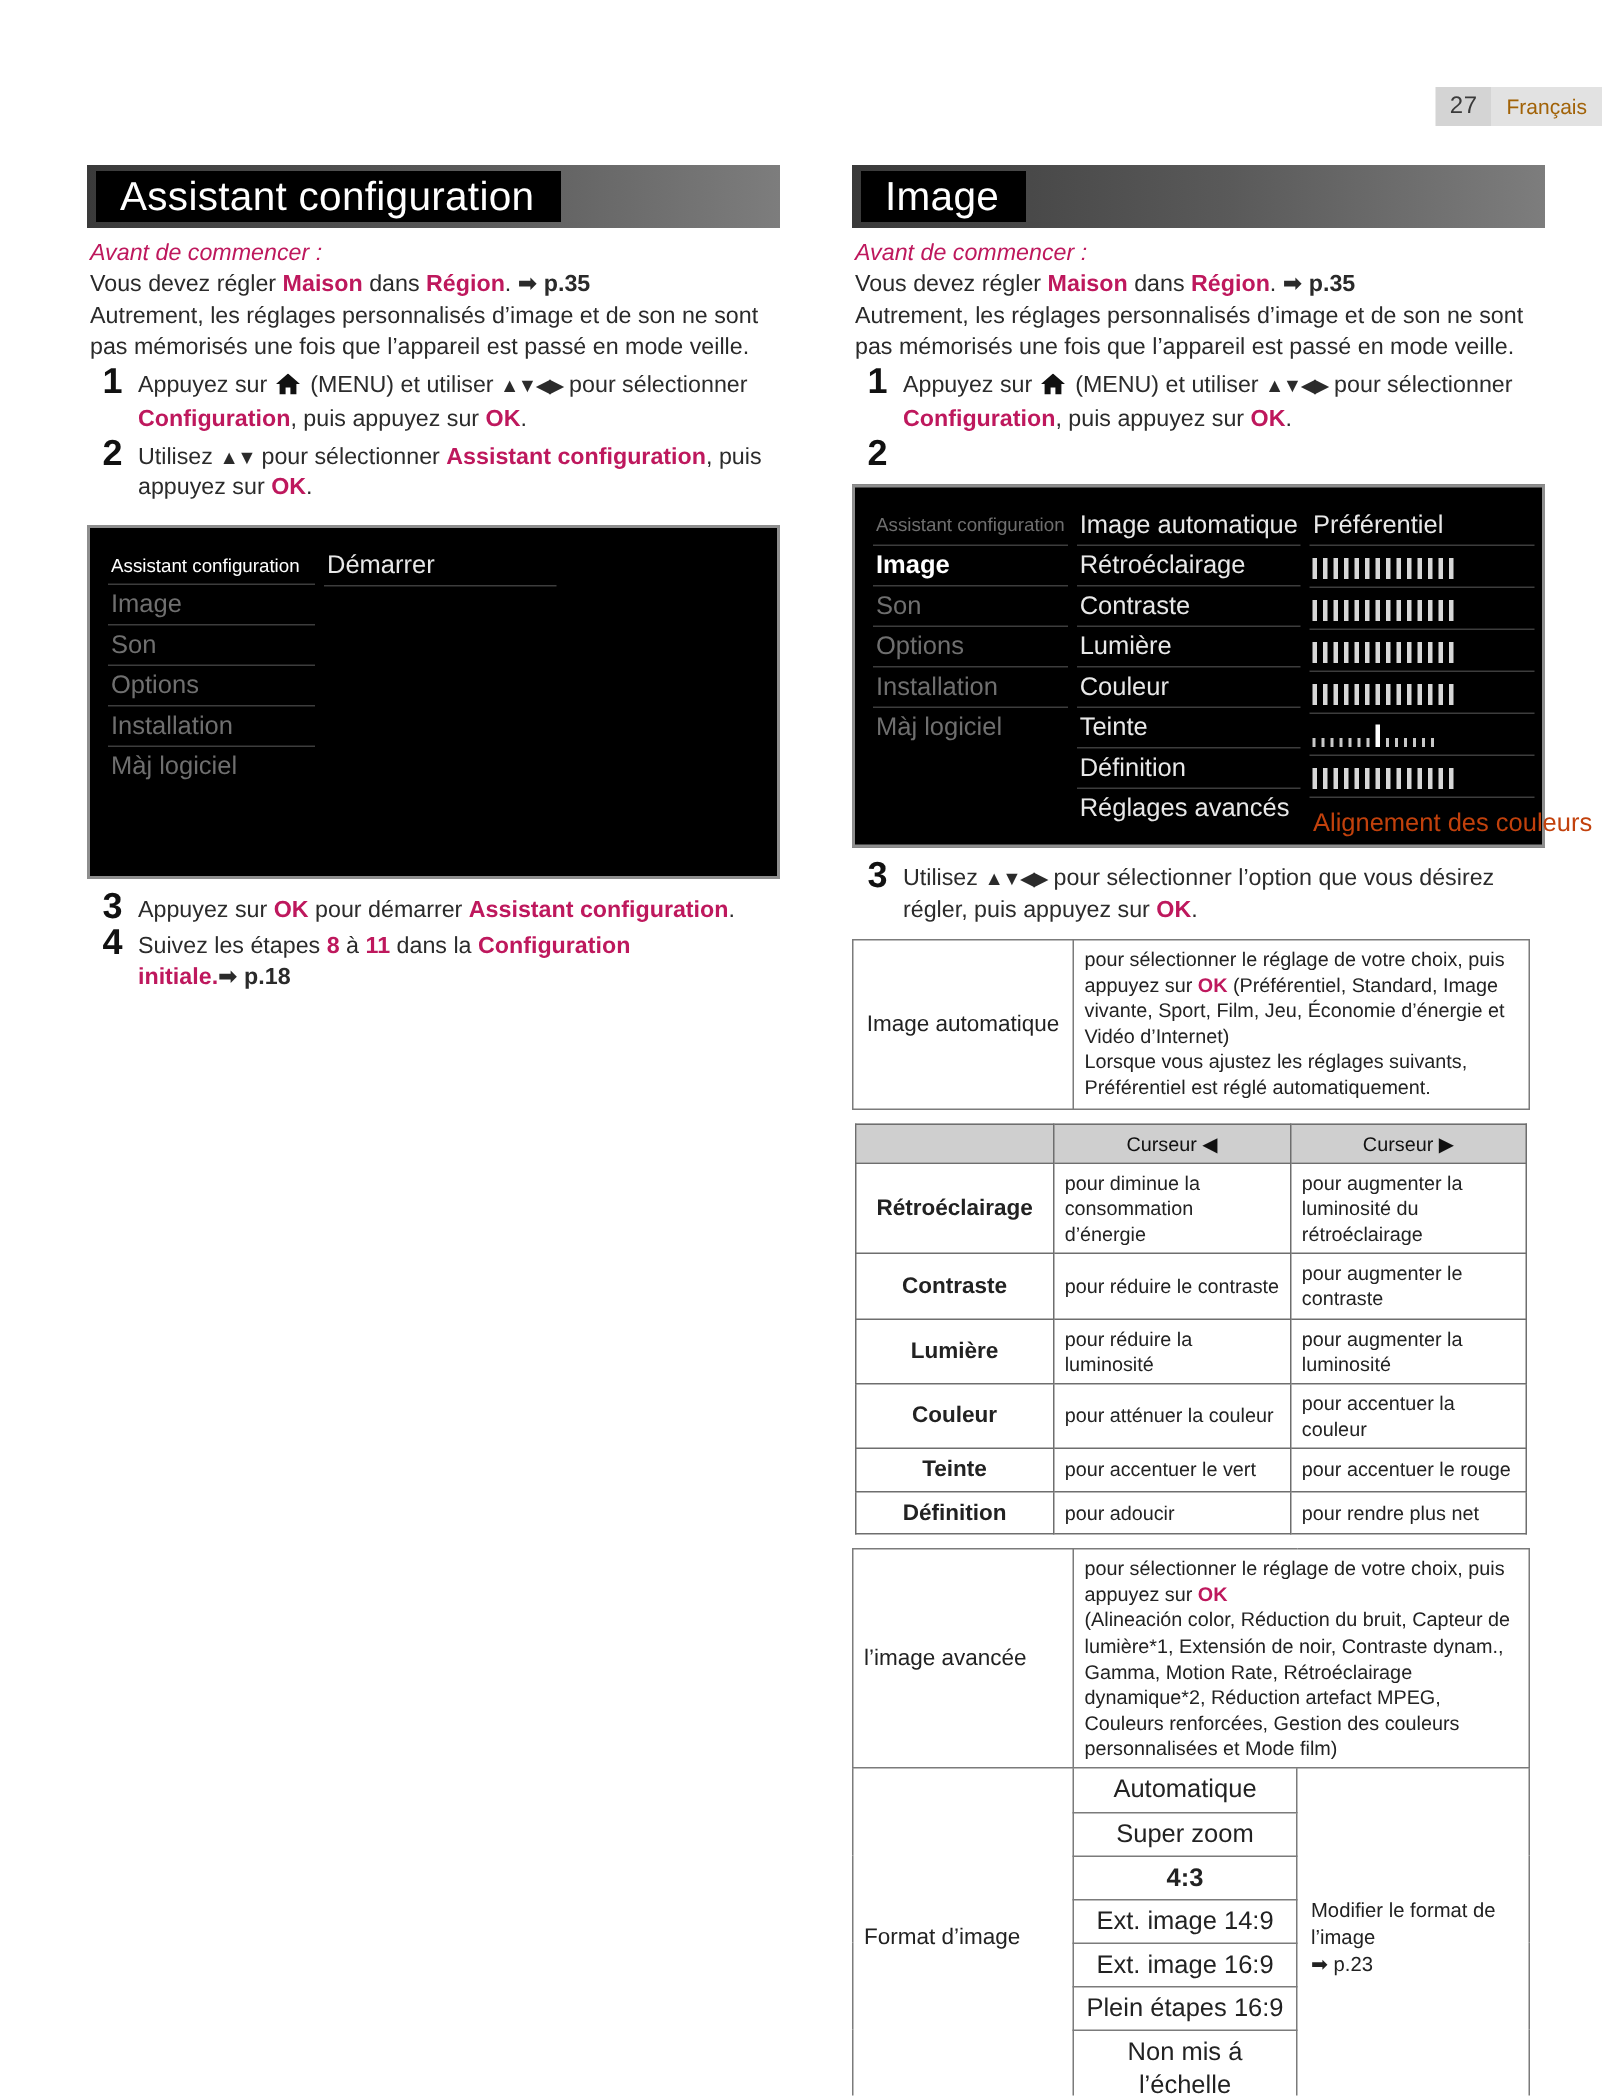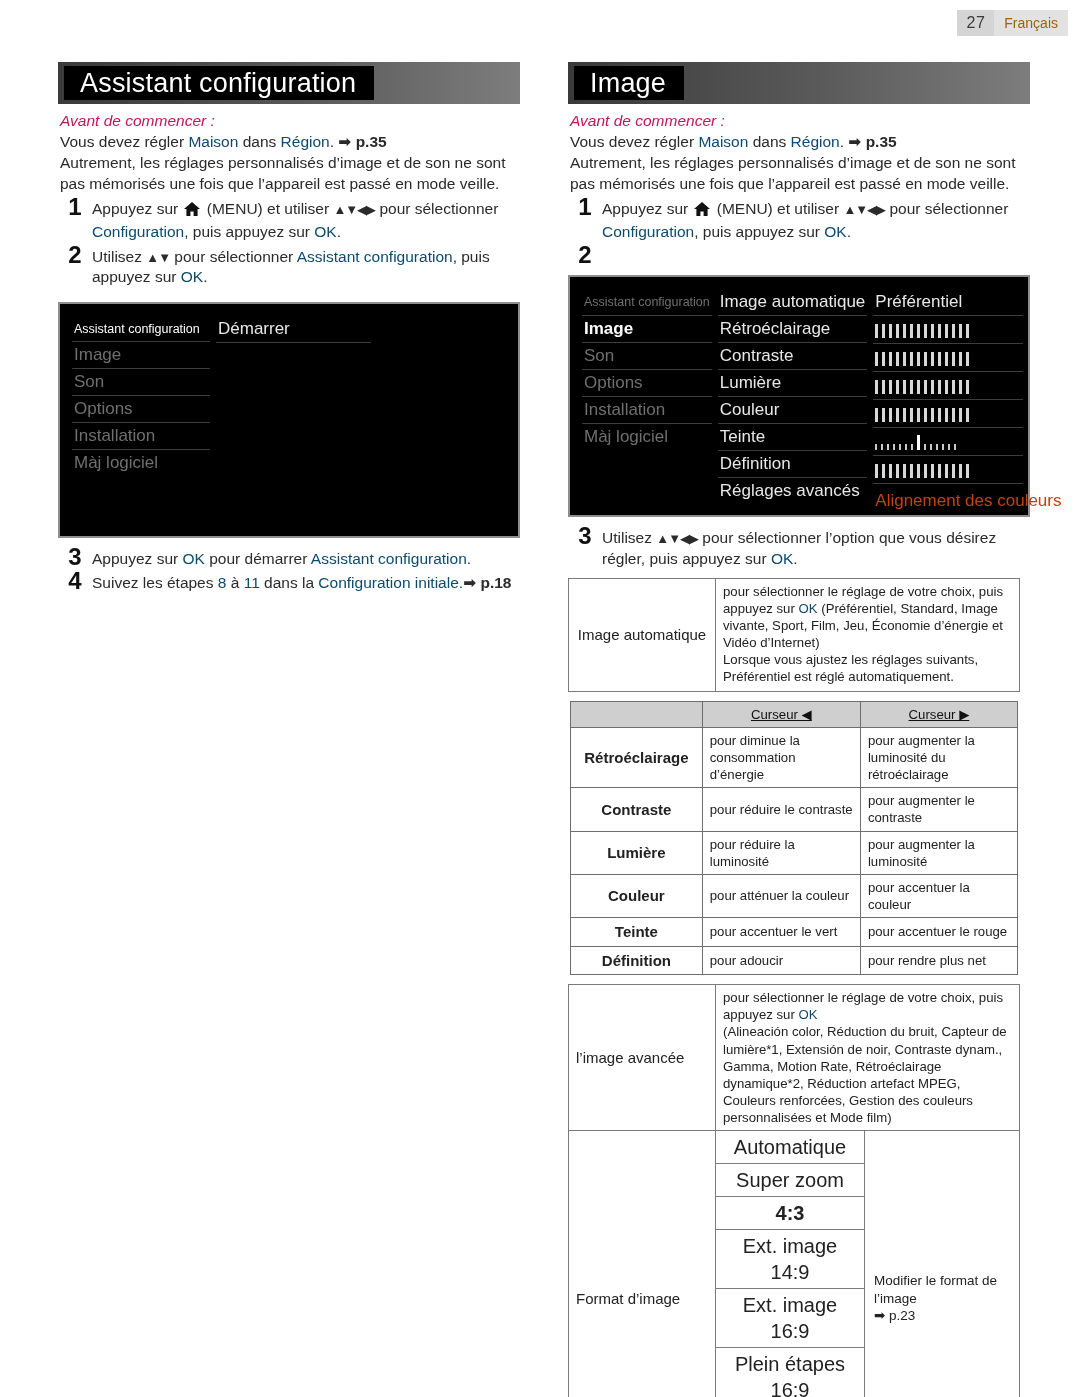--- a/index.html
+++ b/index.html
@@ -1,21 +1,21 @@
 <!DOCTYPE html>
 <html><head>
 <meta charset="utf-8">
 <style>
   html,body{margin:0;padding:0;}
   body{
     width:1080px;height:1397px;background:#ffffff;
     font-family:"Liberation Sans","DejaVu Sans",sans-serif;
     color:#1a1a1a;position:relative;overflow:hidden;
   }
-  .page{position:absolute;inset:0;}
+  .page{position:absolute;inset:0;margin-top:48px;}
 
   
   .page-header{position:absolute;top:10px;right:12px;display:flex;align-items:stretch;height:26px;}
   .page-num{background:#d4d4d4;color:#3a3a3a;font-size:16px;padding:2px 9px 2px 10px;display:flex;align-items:center;letter-spacing:.5px;}
   .page-lang{background:#e2e2e2;color:#a16207;font-size:14px;padding:2px 10px;display:flex;align-items:center;}
 
   
   .col{position:absolute;top:62px;width:462px;}
   .col-left{left:58px;}
   .col-right{left:568px;}
@@ -27,21 +27,21 @@
   }
   .title-bar .inner{
     background:#000;color:#fff;font-size:27px;font-weight:400;
     display:flex;align-items:center;padding:0 18px 0 16px;margin:4px 0 4px 6px;
     letter-spacing:.2px;line-height:1;
   }
 
   
   .avant{font-style:italic;color:#be185d;font-size:15.5px;margin:8px 0 2px 2px;}
   .ptxt{font-size:15.5px;line-height:1.32;color:#2a2a2a;margin:1px 0 0 2px;}
-  .b{font-weight:normal;color:#0c4a6e;}
+  .b{font-weight:bold;color:#be185d;}
   .arrow-ref{font-weight:bold;white-space:nowrap;text-align:right;}
 
   .steps{margin:4px 0 0 0;}
   .step{display:flex;align-items:flex-start;margin-top:3px;}
   .step-num{font-size:24px;font-weight:bold;color:#111;width:34px;flex:0 0 34px;text-align:center;line-height:1.02;margin-top:-3px;}
   .step-body{font-size:15.5px;line-height:1.33;color:#2b2b2b;padding-top:1px;}
   .glyph{font-size:13px;letter-spacing:-1px;}
   .home-ico{display:inline-block;vertical-align:-2px;margin:0 2px;}
 
   
@@ -75,28 +75,28 @@
 
   
   table{border-collapse:collapse;font-size:13.2px;color:#222;}
   .tbl{width:452px;margin-top:9px;}
   .tbl td{border:1px solid #7b7b7b;padding:5px 7px;vertical-align:middle;line-height:1.28;}
   .tbl .c-name{width:132px;text-align:center;font-size:15px;}
   .tbl .c-desc{font-size:13.2px;}
 
   .tbl-curseur{width:448px;margin:9px 0 0 2px;}
   .tbl-curseur td,.tbl-curseur th{border:1px solid #6e6e6e;padding:4px 7px;vertical-align:middle;line-height:1.3;}
-  .tbl-curseur th{background:#cfcfcf;font-weight:normal;font-size:14px;text-align:center;color:#111;text-decoration:underline;}
+  .tbl-curseur th{background:#cfcfcf;font-weight:normal;font-size:14px;text-align:center;color:#111;}
   .tbl-curseur .c-name{width:120px;text-align:center;font-size:15px;font-weight:bold;}
   .tbl-curseur .c-val{width:158px;font-size:13.2px;}
 
   .tbl-fmt{width:452px;margin-top:0;}
   .tbl-fmt td{border:1px solid #7b7b7b;padding:4px 7px;line-height:1.3;}
   .tbl-fmt .c-name{width:132px;font-size:15px;}
-  .tbl-fmt .c-opt{width:136px;text-align:center;font-size:20px;padding:3px 6px;}
+  .tbl-fmt .c-opt{width:136px;text-align:center;font-size:17px;padding:3px 6px;}
   .tbl-fmt .c-note{font-size:13.5px;vertical-align:middle;padding-left:9px;}
   .footnote-cont{font-style:italic;font-size:13.5px;color:#222;text-align:right;margin-top:9px;padding-right:2px;}
 </style>
 </head>
 <body>
 
 <div class="page">
 
   <div class="page-header">
     <div class="page-num">27</div>

